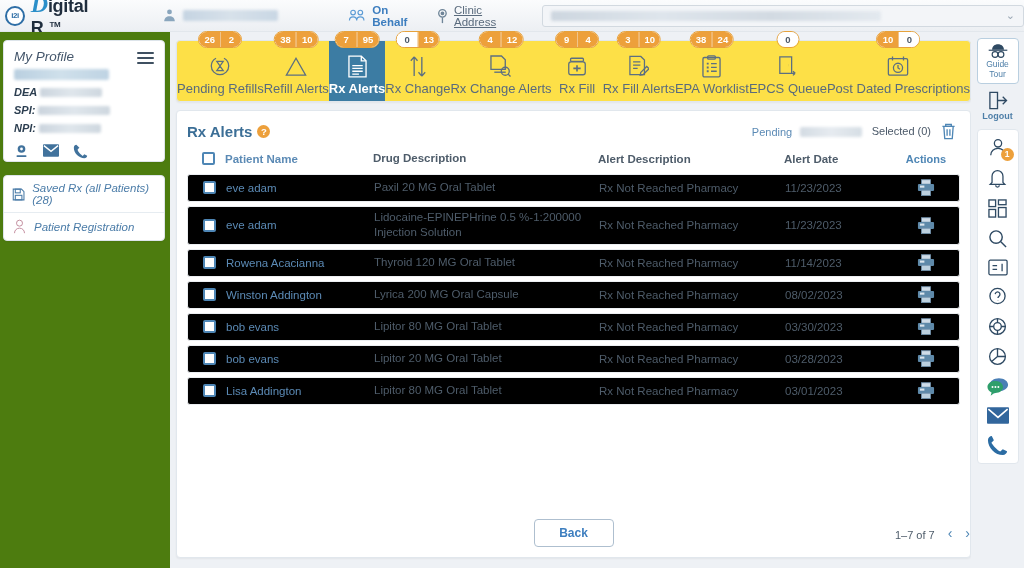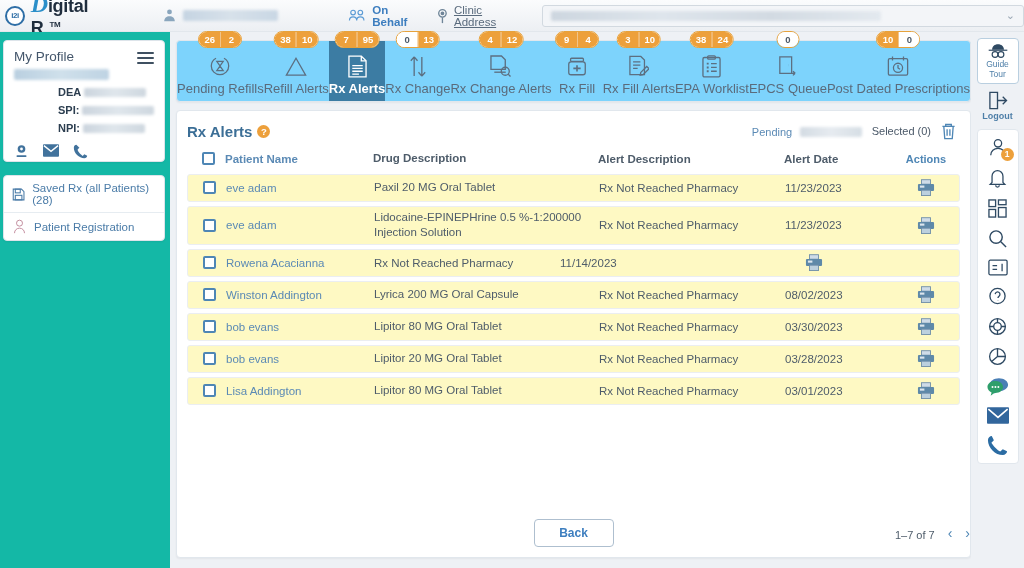--- a/index.html
+++ b/index.html
@@ -52,57 +52,57 @@
     justify-content: space-between; padding: 0 8px;
   }
   .clinic-blur {
     width: 330px; height: 10px; border-radius: 2px;
     background: linear-gradient(90deg,#cdd6df,#dee5ec,#d2dae2,#e3e9ef);
     filter: blur(1.6px);
   }
   .caret { color: #9aa7b4; font-size: 11px; }
 
   
-  .sidebar { position: absolute; top: 32px; left: 0; width: 170px; height: 536px; background: #14b8a6; }
+  .sidebar { position: absolute; top: 32px; left: 0; width: 170px; height: 536px; background: #4d7c0f; font-style: italic; }
   .profile-card {
     margin: 8px 5px 0 3px; background: #fff; border: 1px solid #dde4ea;
     border-radius: 4px; padding: 8px 10px 10px 10px; height: 122px;
     box-shadow: 0 1px 2px rgba(0,0,0,.05);
   }
   .profile-top { display: flex; justify-content: space-between; align-items: flex-start; }
   .profile-title { font-size: 13.5px; color: #44566b; }
   .hamburger { display: flex; flex-direction: column; gap: 3px; cursor: pointer; padding-top: 3px; }
   .hamburger span { display: block; width: 17px; height: 2px; background: #3f5061; border-radius: 1px; }
   .profile-name {
     width: 95px; height: 11px; margin-top: 5px; border-radius: 2px;
     background: linear-gradient(90deg,#b9cfe0,#cfe0eb,#bed3e3);
     filter: blur(1.5px);
   }
-  .id-row { display: flex; align-items: center; margin-top: 6px; font-size: 11px; font-weight: bold; color: #2c3e50; margin-left: 44px; }
+  .id-row { display: flex; align-items: center; margin-top: 6px; font-size: 11px; font-weight: bold; color: #2c3e50; }
   .id-row .blur {
     height: 9px; border-radius: 2px; margin-left: 3px;
     background: linear-gradient(90deg,#cbd4dd,#dfe6ec,#ced7df);
     filter: blur(1.5px);
   }
   .contact-icons { display: flex; gap: 14px; margin-top: 10px; color: #41729c; }
 
   .nav-card {
     margin: 13px 5px 0 3px; background: #fff; border: 1px solid #dde4ea;
     border-radius: 4px; overflow: hidden; box-shadow: 0 1px 2px rgba(0,0,0,.05);
   }
   .nav-item {
     display: flex; align-items: center; gap: 7px; padding: 6px 8px;
     font-size: 11.5px; color: #4b7ca8; cursor: pointer;
   }
   .nav-item + .nav-item { border-top: 1px solid #e6ecf1; }
 
   
   .tabstrip {
     position: absolute; top: 40px; left: 176px; width: 795px; height: 62px;
-    background: #7dd3fc; border: 1px solid #e1e7ed; border-radius: 4px;
+    background: #fde047; border: 1px solid #e1e7ed; border-radius: 4px;
     display: flex; align-items: flex-start; box-shadow: 0 1px 2px rgba(0,0,0,.05);
   }
   .tab {
     flex: 1; height: 100%; display: flex; flex-direction: column;
     align-items: center; justify-content: flex-end; padding-bottom: 5px;
     position: relative; cursor: pointer;
   }
   .tab.active { background: #3c7ca3; }
   .tab-icon { color: #5c6f81; margin-bottom: 3px; height: 24px; display: flex; align-items: center; }
   .tab.active .tab-icon { color: #fff; }
@@ -143,21 +143,21 @@
   }
   .selected-txt { font-size: 11px; color: #4a5868; }
 
   
   .tbl { width: 100%; padding: 0 10px; }
   .thead {
     display: flex; align-items: center; padding: 5px 4px 7px 4px;
     font-size: 11px; color: #4e86b5; font-weight: bold;
   }
   .row {
-    display: flex; align-items: center; background: #fef9c3;
+    display: flex; align-items: center; background: #000000;
     border: 1px solid #ebeef1; border-radius: 3px; margin-bottom: 4px;
     min-height: 28px; padding: 3px 4px;
   }
   .c-chk   { width: 34px; display: flex; align-items: center; justify-content: center; flex: none; }
   .c-name  { width: 148px; flex: none; font-size: 11.5px; color: #5b8ab5; }
   .c-drug  { width: 225px; flex: none; font-size: 11.5px; color: #4e5c6a; line-height: 1.35; }
   .c-alert { width: 186px; flex: none; font-size: 11.5px; color: #4e5c6a; }
   .c-date  { width: 112px; flex: none; font-size: 11.5px; color: #4e5c6a; }
   .c-act   { flex: 1; display: flex; justify-content: center; }
   .chk {
@@ -513,20 +513,21 @@
   <rect x="3.2" y="7.3" width="5" height="2.4" fill="#dce6ee"></rect>
   <rect x="5" y="12.5" width="10" height="6" fill="#bcd0de" stroke="#6f8ea8" stroke-width="1"></rect>
             </svg>
           </div>
   </div>
         <div class="row">
     <div class="c-chk">
             <div class="chk"></div>
           </div>
     <div class="c-name">Rowena Acacianna</div>
+    <div class="c-drug">Thyroid 120 MG Oral Tablet</div>
     <div class="c-alert">Rx Not Reached Pharmacy</div>
     <div class="c-date">11/14/2023</div>
     <div class="c-act">
             <svg width="18" height="17" viewBox="0 0 20 19">
   <rect x="5" y="0.8" width="10" height="5" fill="#cfdce8" stroke="#6f8ea8" stroke-width="1"></rect>
   <rect x="1" y="5.5" width="18" height="8" rx="1.2" fill="#5e89a9"></rect>
   <rect x="3.2" y="7.3" width="5" height="2.4" fill="#dce6ee"></rect>
   <rect x="5" y="12.5" width="10" height="6" fill="#bcd0de" stroke="#6f8ea8" stroke-width="1"></rect>
             </svg>
           </div>

